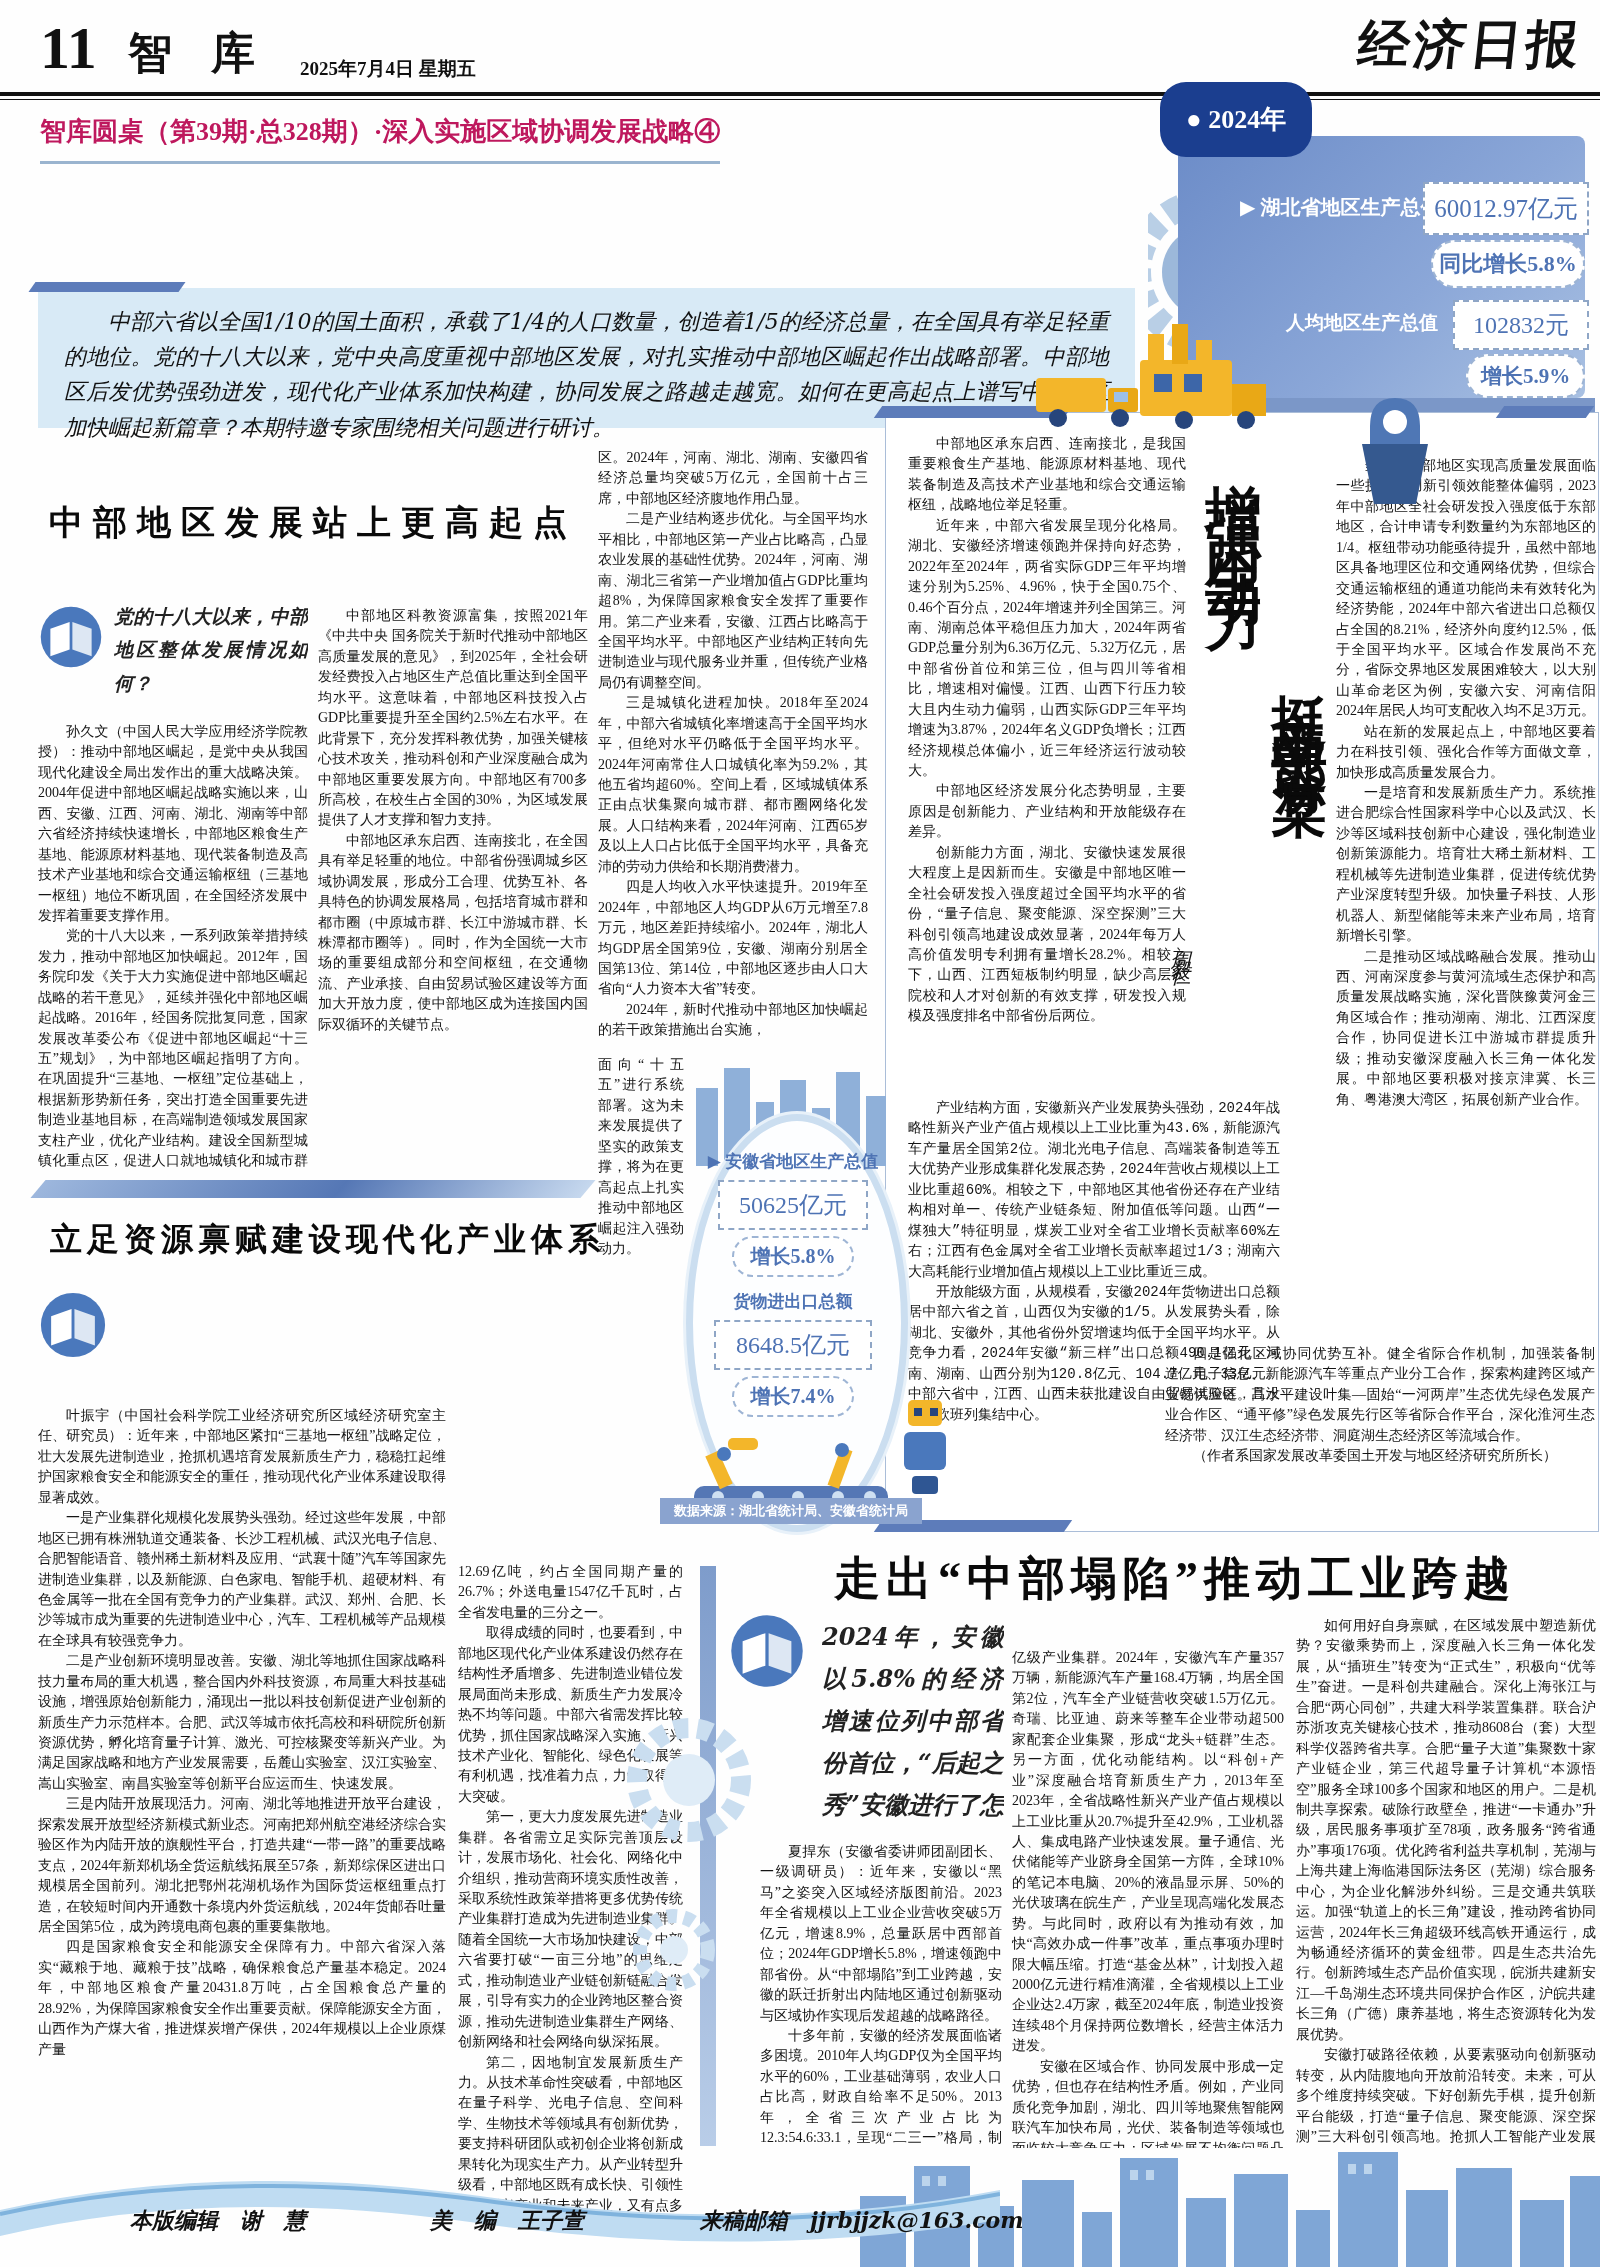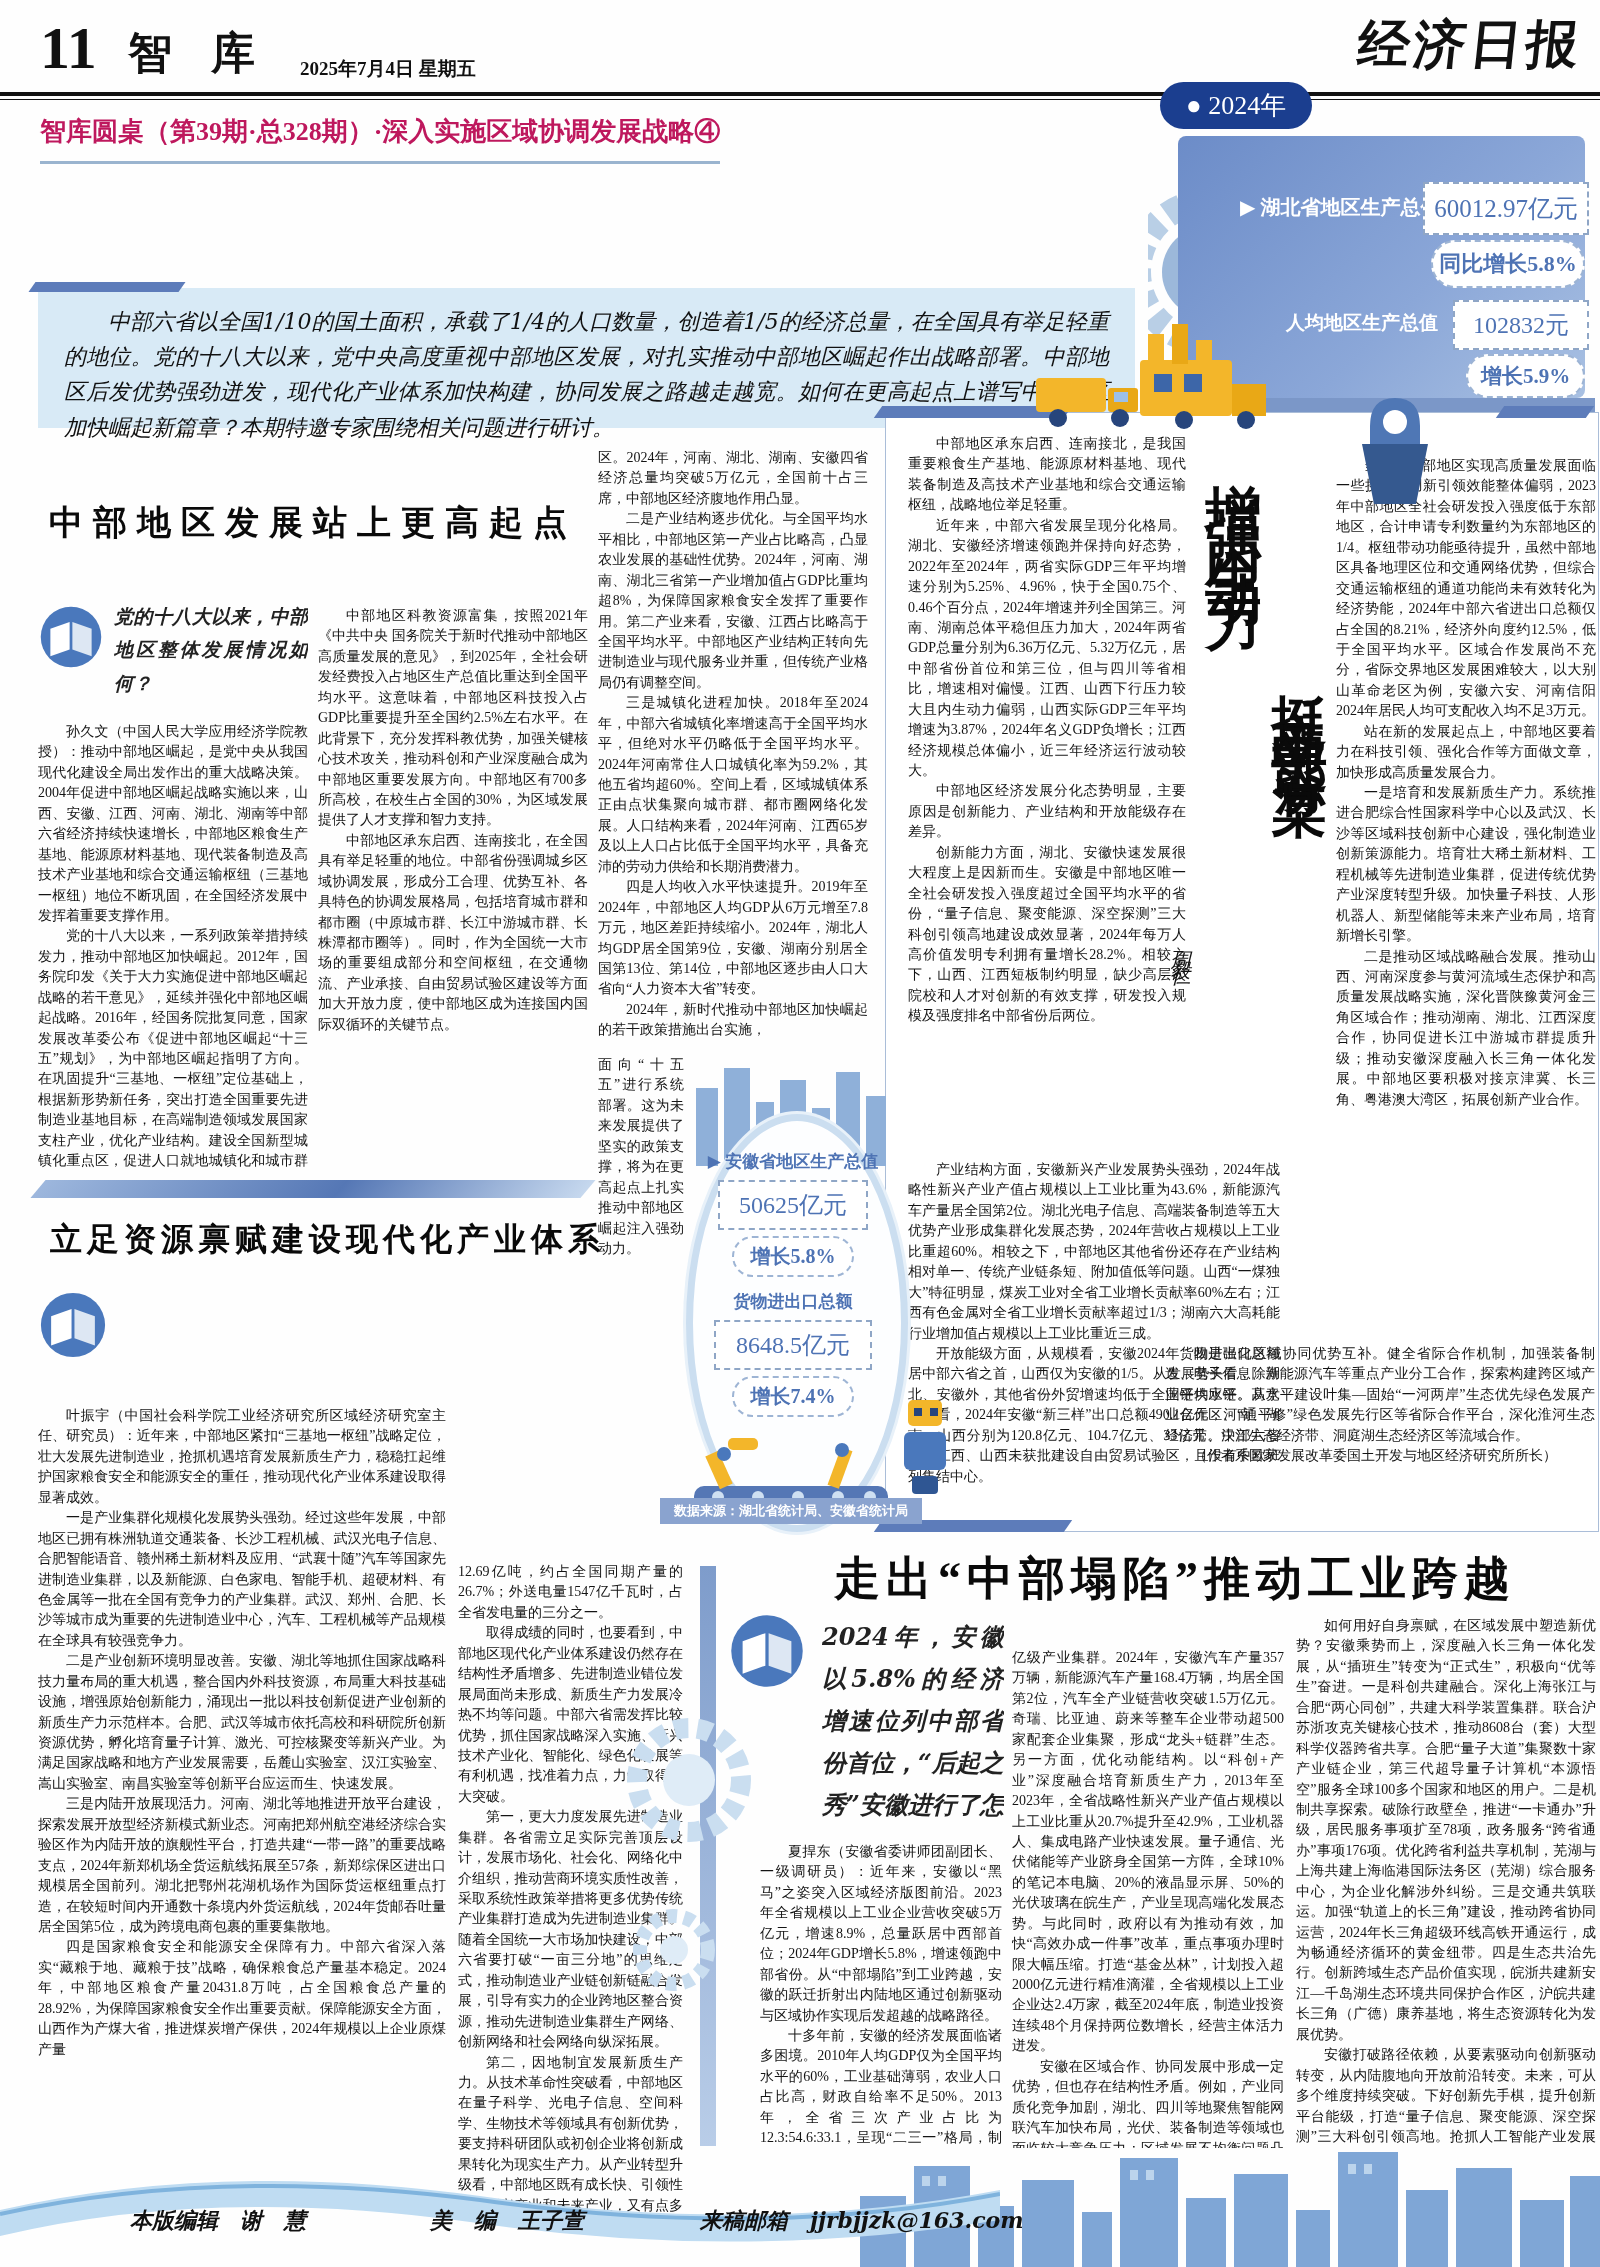--- a/index.html
+++ b/index.html
@@ -43,21 +43,21 @@
     <svg class="abs" style="left:0;top:40px;" width="447" height="300" viewBox="0 0 447 300">
       <circle cx="60" cy="150" r="70" fill="none" stroke="#b9cfe6" stroke-width="26" stroke-dasharray="16 10"></circle>
       <circle cx="60" cy="150" r="46" fill="#9cb8da"></circle>
         <circle cx="60" cy="150" r="16" fill="#5b7fc0"></circle>
       <circle cx="300" cy="70" r="42" fill="none" stroke="#c8daed" stroke-width="18" stroke-dasharray="12 8"></circle>
       <circle cx="300" cy="70" r="20" fill="#dceaf6"></circle>
       <circle cx="265" cy="210" r="30" fill="none" stroke="#c8daed" stroke-width="14" stroke-dasharray="9 7"></circle>
       <circle cx="265" cy="210" r="10" fill="#dceaf6"></circle>
     </svg>
     <div class="abs" style="left:30px;top:54px;width:407px;height:262px;border-radius:8px;background:linear-gradient(135deg,#6c8cc8,#8ba7d8 60%,#a8c0e2);"></div>
-    <div class="abs" style="left:12px;top:0px;background:#1b3e8f;color:#fff;font-weight:normal;font-size:26px;padding:6px 26px;border-radius:26px;text-align:right;">
+    <div class="abs" style="left:12px;top:0px;background:#1b3e8f;color:#fff;font-weight:bold;font-size:26px;padding:20px 26px;border-radius:26px;text-align:right;">
       <span>●</span> <span>2024年</span>
     </div>
     <div class="abs" style="left:92px;top:112px;color:#fff;font-size:20px;font-weight:bold;">
       <span>▶</span> <span>湖北省地区生产总值</span>
     </div>
     <div class="abs dashbox" style="left:275px;top:100px;width:158px;font-size:25px;padding:8px 2px;">60012.97亿元</div>
     <div class="abs dashpill" style="left:283px;top:158px;width:150px;font-size:22px;padding:7px 0;">同比增长5.8%</div>
     <div class="abs" style="left:138px;top:228px;color:#fff;font-size:19px;font-weight:bold;">人均地区生产总值</div>
     <div class="abs dashbox" style="left:305px;top:218px;width:128px;font-size:24px;padding:7px 2px;">102832元</div>
     <div class="abs dashpill" style="left:318px;top:272px;width:115px;font-size:21px;padding:6px 0;">增长5.9%</div>
@@ -125,21 +125,21 @@
   <div class="abs panelslant" style="left:878px;top:406px;width:190px;height:12px;"></div>
   <div class="abs panelslant" style="left:878px;top:1520px;width:190px;height:12px;"></div>
   <div class="abs panelslant" style="left:1500px;top:406px;width:90px;height:12px;"></div>
 
   <div class="abs body" style="left:908px;top:434px;width:278px;height:658px;">
     <p>中部地区承东启西、连南接北，是我国重要粮食生产基地、能源原材料基地、现代装备制造及高技术产业基地和综合交通运输枢纽，战略地位举足轻重。</p>
     <p>近年来，中部六省发展呈现分化格局。湖北、安徽经济增速领跑并保持向好态势，2022年至2024年，两省实际GDP三年平均增速分别为5.25%、4.96%，快于全国0.75个、0.46个百分点，2024年增速并列全国第三。河南、湖南总体平稳但压力加大，2024年两省GDP总量分别为6.36万亿元、5.32万亿元，居中部省份首位和第三位，但与四川等省相比，增速相对偏慢。江西、山西下行压力较大且内生动力偏弱，山西实际GDP三年平均增速为3.87%，2024年名义GDP负增长；江西经济规模总体偏小，近三年经济运行波动较大。</p>
     <p>中部地区经济发展分化态势明显，主要原因是创新能力、产业结构和开放能级存在差异。</p>
     <p>创新能力方面，湖北、安徽快速发展很大程度上是因新而生。安徽是中部地区唯一全社会研发投入强度超过全国平均水平的省份，“量子信息、聚变能源、深空探测”三大科创引领高地建设成效显著，2024年每万人高价值发明专利拥有量增长28.2%。相较之下，山西、江西短板制约明显，缺少高层次院校和人才对创新的有效支撑，研发投入规模及强度排名中部省份后两位。</p>
   </div>
-  <div class="abs body" style="left:908px;top:1160px;width:372px;height:408px;">
+  <div class="abs body" style="left:908px;top:1098px;width:372px;height:408px;font-family:Liberation Mono, monospace;">
     <p>产业结构方面，安徽新兴产业发展势头强劲，2024年战略性新兴产业产值占规模以上工业比重为43.6%，新能源汽车产量居全国第2位。湖北光电子信息、高端装备制造等五大优势产业形成集群化发展态势，2024年营收占规模以上工业比重超60%。相较之下，中部地区其他省份还存在产业结构相对单一、传统产业链条短、附加值低等问题。山西“一煤独大”特征明显，煤炭工业对全省工业增长贡献率60%左右；江西有色金属对全省工业增长贡献率超过1/3；湖南六大高耗能行业增加值占规模以上工业比重近三成。</p>
     <p>开放能级方面，从规模看，安徽2024年货物进出口总额居中部六省之首，山西仅为安徽的1/5。从发展势头看，除湖北、安徽外，其他省份外贸增速均低于全国平均水平。从竞争力看，2024年安徽“新三样”出口总额490.1亿元，河南、湖南、山西分别为120.8亿元、104.7亿元、33亿元。中部六省中，江西、山西未获批建设自由贸易试验区，且没有中欧班列集结中心。</p>
   </div>
 
   <div class="abs vtext title" style="left:1196px;top:440px;font-size:56px;letter-spacing:22px;height:640px;">增强内生动力</div>
   <div class="abs vtext title" style="left:1262px;top:650px;font-size:56px;letter-spacing:14px;height:700px;">挺立中部『脊梁』</div>
   <div class="abs vtext kai" style="left:1168px;top:935px;font-size:20px;letter-spacing:8px;height:140px;">周毅仁</div>
 
   <div class="abs body" style="left:1336px;top:456px;width:260px;height:878px;">
     <p>当前，中部地区实现高质量发展面临一些挑战。创新引领效能整体偏弱，2023年中部地区全社会研发投入强度低于东部地区，合计申请专利数量约为东部地区的1/4。枢纽带动功能亟待提升，虽然中部地区具备地理区位和交通网络优势，但综合交通运输枢纽的通道功能尚未有效转化为经济势能，2024年中部六省进出口总额仅占全国的8.21%，经济外向度约12.5%，低于全国平均水平。区域合作发展尚不充分，省际交界地区发展困难较大，以大别山革命老区为例，安徽六安、河南信阳2024年居民人均可支配收入均不足3万元。</p>

